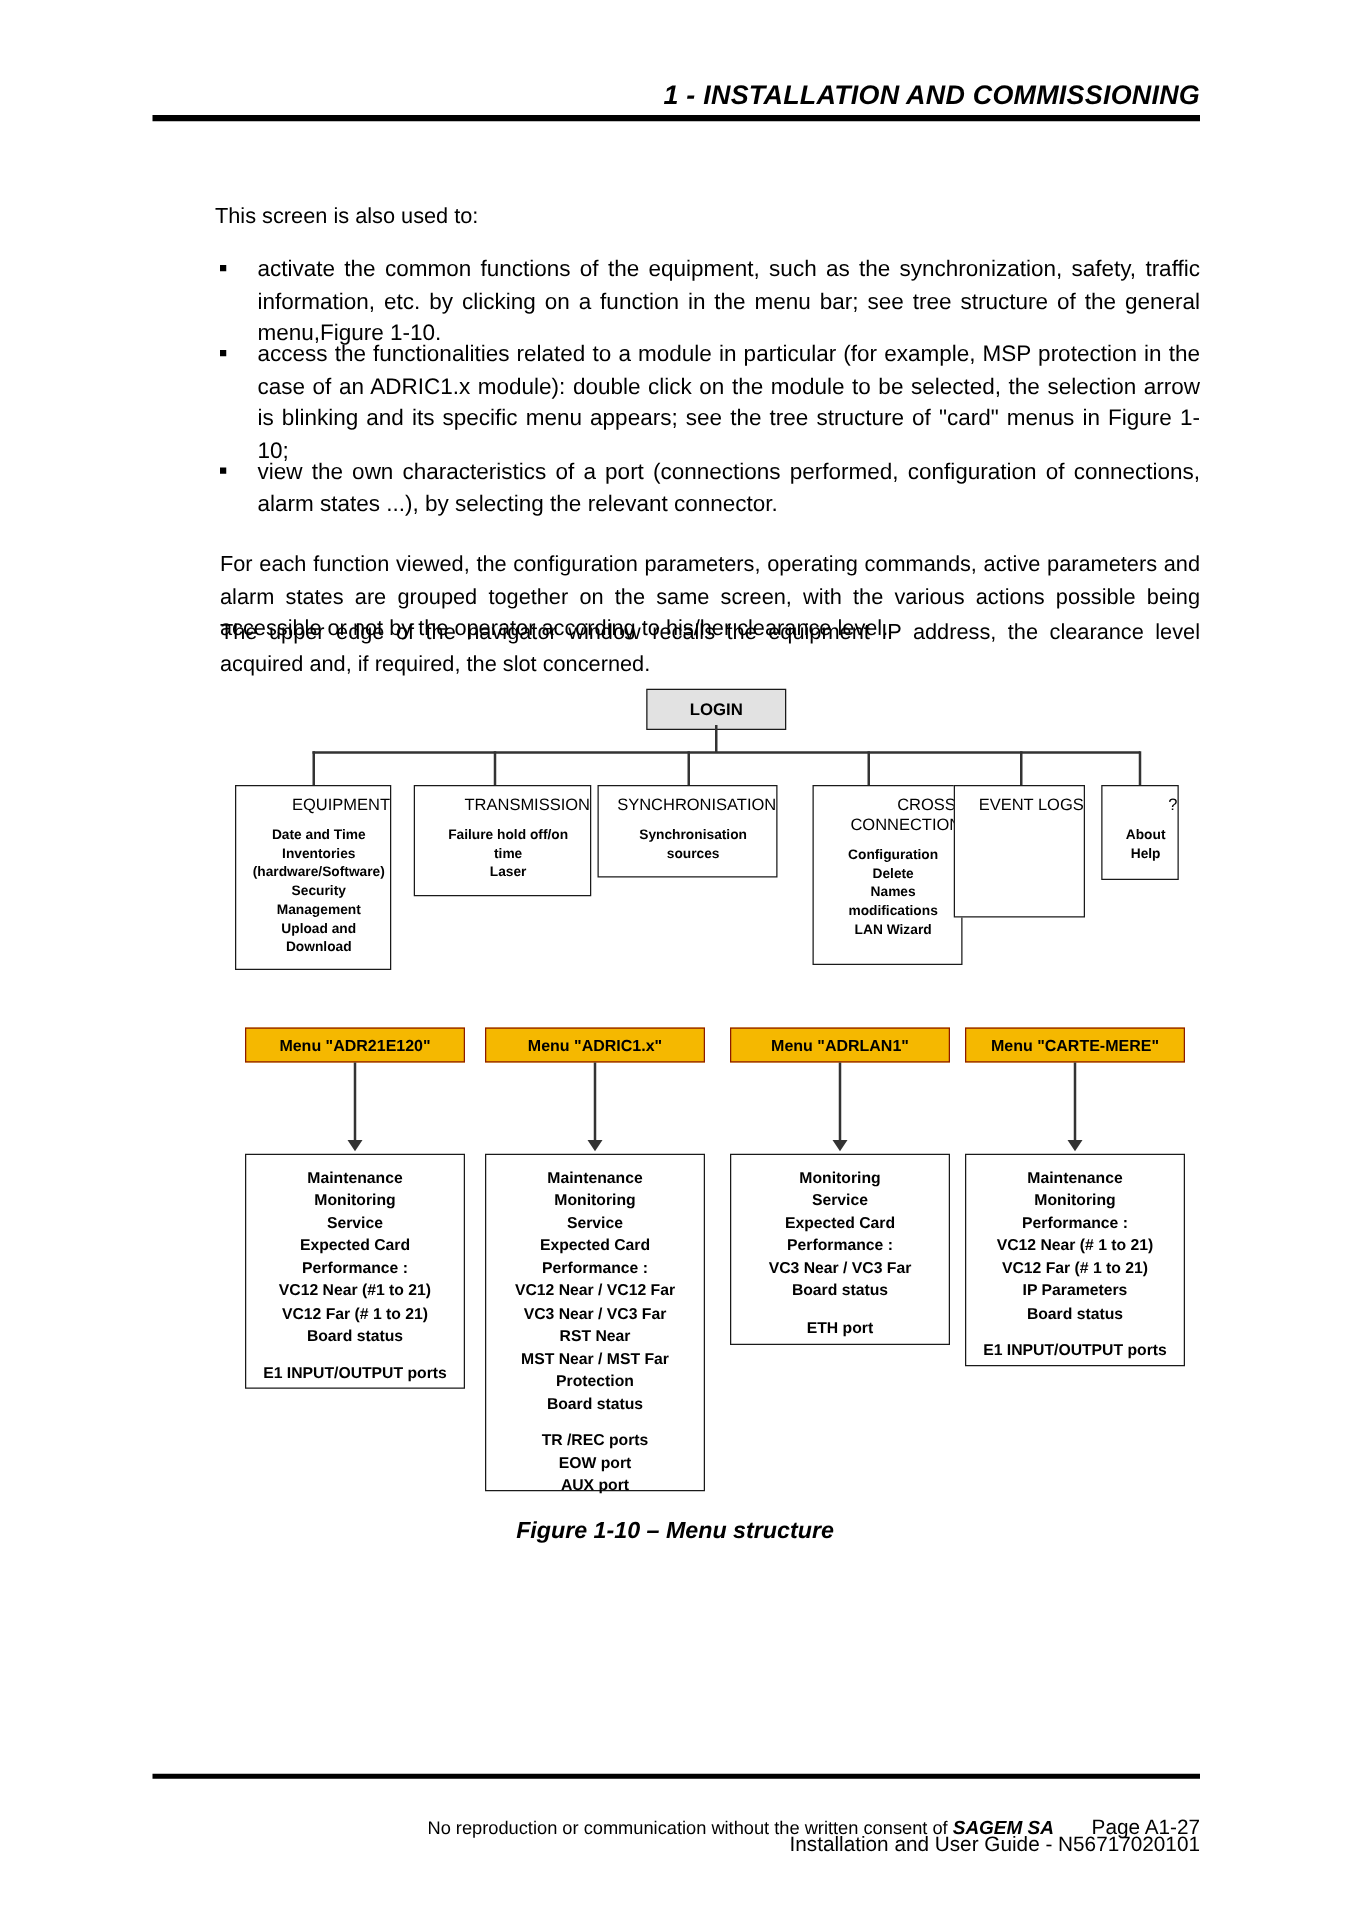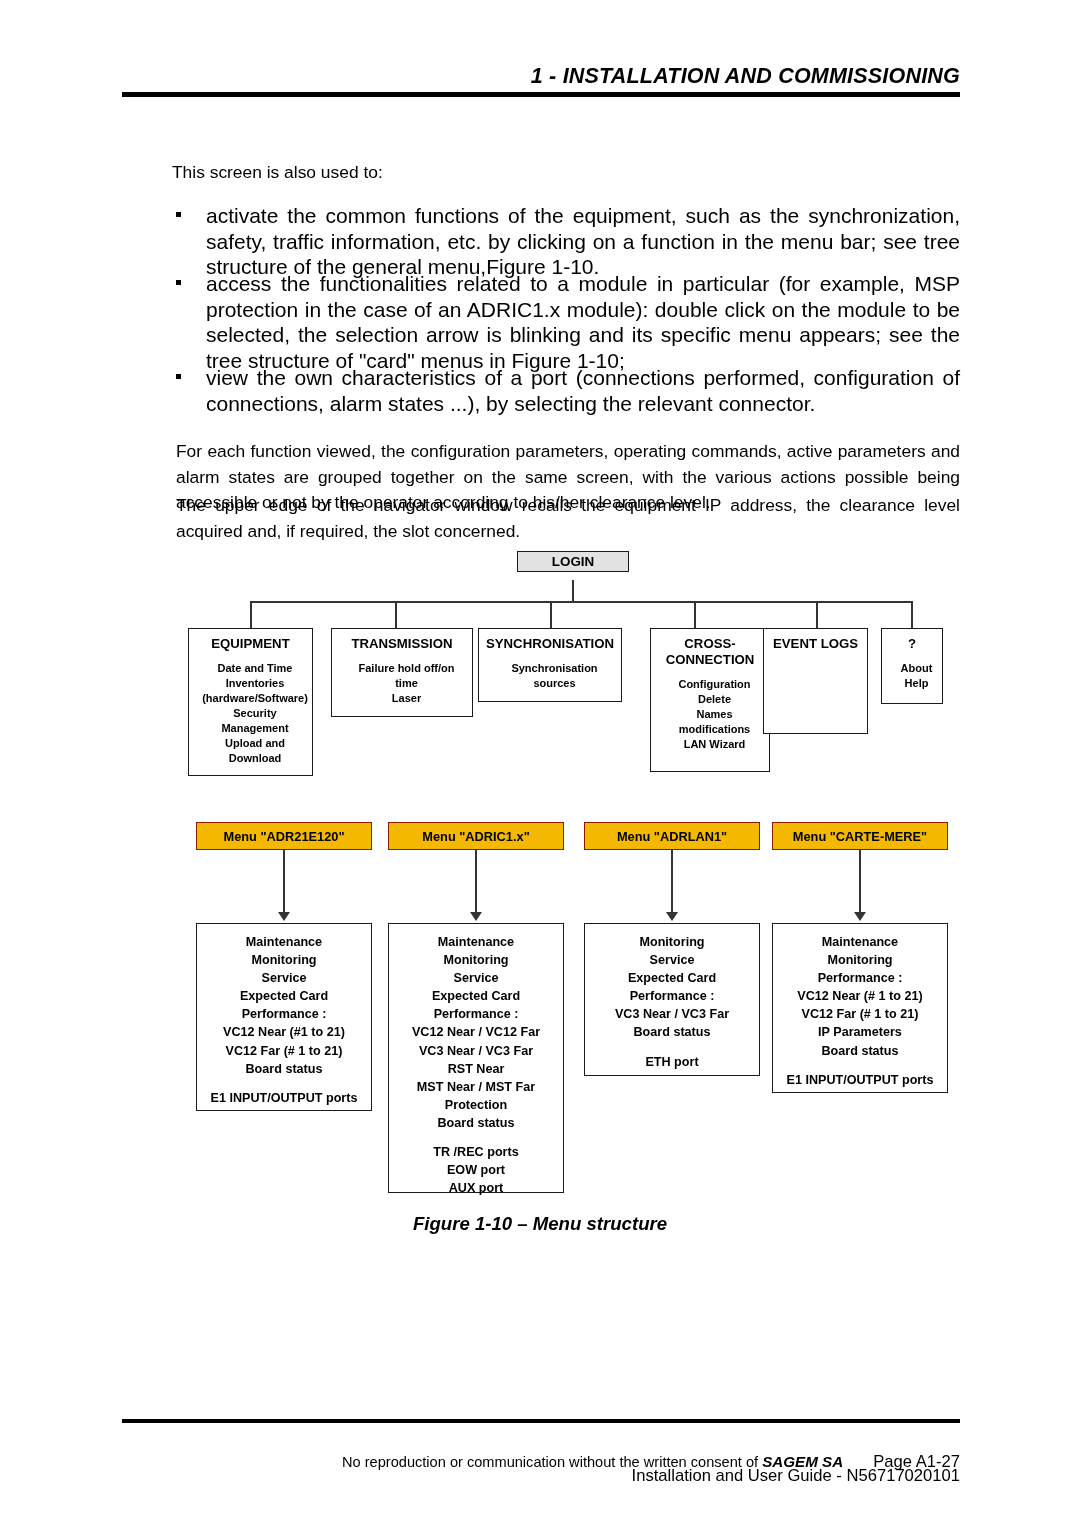--- a/index.html
+++ b/index.html
@@ -47,21 +47,21 @@
   .para {
     position: absolute;
     font-size: 17.4px;
     line-height: 25.5px;
     text-align: justify;
     color: #000;
   }
   .para.nojust { text-align: left; }
   .bullet-row {
     position: absolute;
-    font-size: 21px;
+    font-size: 18px;
     line-height: 25.5px;
   }
   .bullet-row .bsq {
     position: absolute;
     left: 0;
     top: 9px;
     width: 5px;
     height: 5px;
     background: #000;
   }
@@ -84,22 +84,22 @@
     box-sizing: border-box;
     border: 1.6px solid #1a1a1a;
     background: #ffffff;
     font-weight: bold;
     font-size: 12.6px;
     line-height: 15.4px;
   }
   .node.shaded { background: #e2e2e2; }
   .node .n-title {
     display: block;
-    text-align: center;
-    font-weight: bold;
+    text-align: right;
+    font-weight: normal;
     font-size: 13.2px;
     line-height: 15.8px;
     padding-top: 7px;
   }
   .node .n-items {
     display: block;
     padding: 9px 0 8px 9px;
   }
   .node .n-items span {
     display: block;
@@ -225,21 +225,21 @@
     <span class="bsq"></span>
     <span class="btxt">view the own characteristics of a port (connections performed, configuration of connections, alarm states ...), by selecting the relevant connector.</span>
   </div>
 
   <div class="para" style="left:176px; top:439px; width:784px;">For each function viewed, the configuration parameters, operating commands, active parameters and alarm states are grouped together on the same screen, with the various actions possible being accessible or not by the operator according to his/her clearance level.</div>
 
   <div class="para" style="left:176px; top:493px; width:784px;">The upper edge of the navigator window recalls the equipment IP address, the clearance level acquired and, if required, the slot concerned.</div>
 
   <div class="diagram">
 
-    <div class="node login shaded" style="left:517px; top:551px; width:112px; height:21px;">LOGIN</div>
+    <div class="node login shaded" style="left:517px; top:551px; width:112px; height:33px;">LOGIN</div>
 
     <div class="ln-v" style="left:572px; top:580px; height:22px;"></div>
 
     <div class="ln-h" style="left:250px; top:601px; width:662px;"></div>
 
     <div class="ln-v" style="left:250px; top:601px; height:28px;"></div>
     <div class="ln-v" style="left:395px; top:601px; height:28px;"></div>
     <div class="ln-v" style="left:550px; top:601px; height:28px;"></div>
     <div class="ln-v" style="left:694px; top:601px; height:28px;"></div>
     <div class="ln-v" style="left:816px; top:601px; height:28px;"></div>

